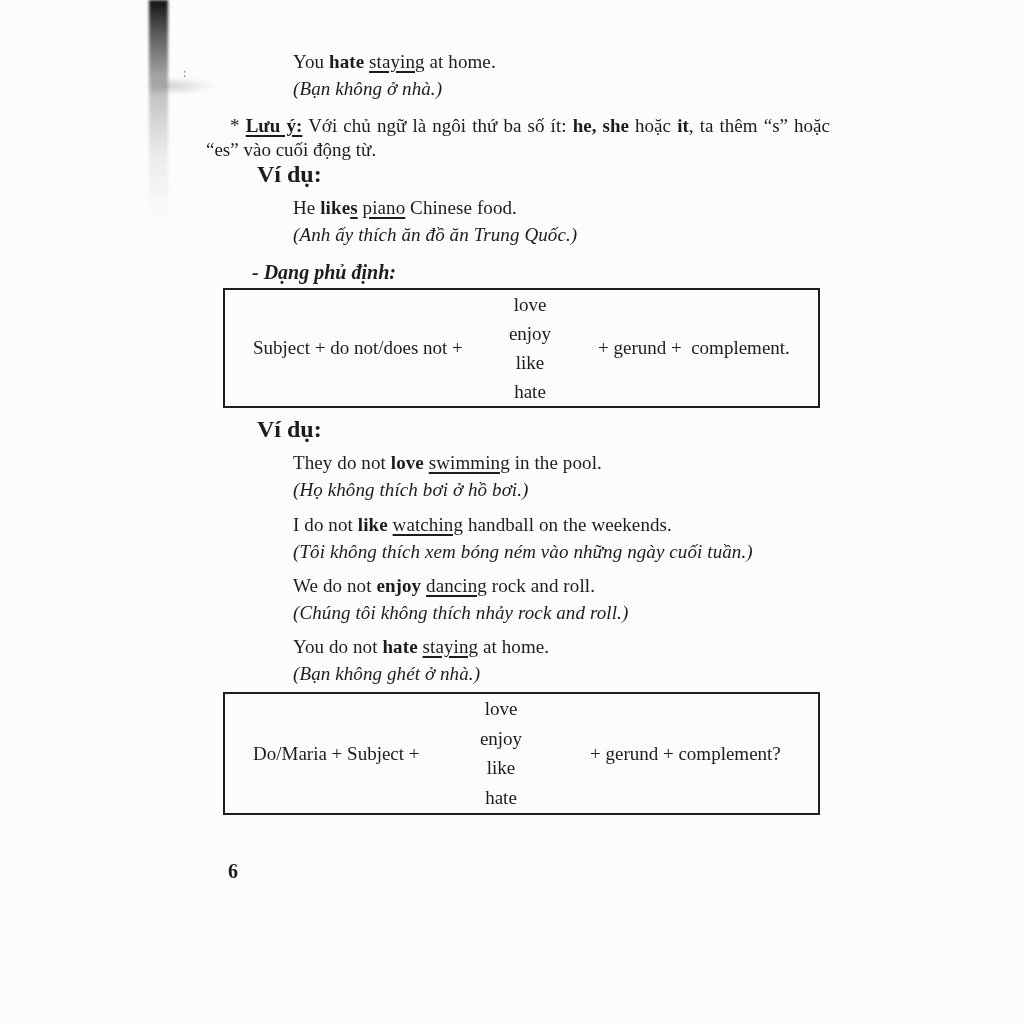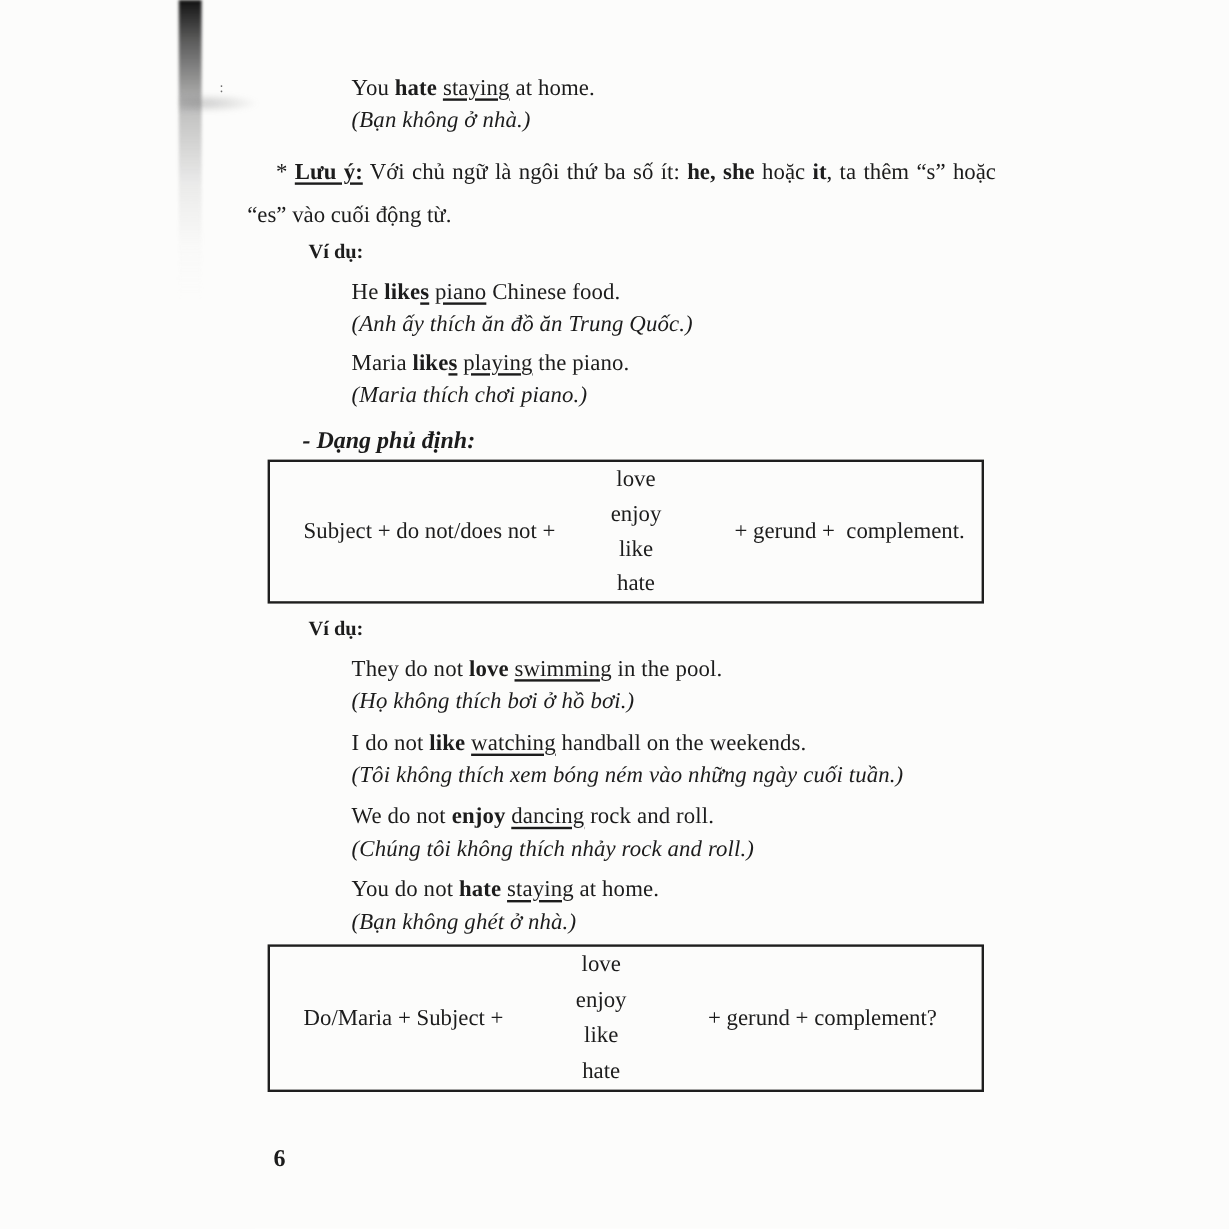--- a/index.html
+++ b/index.html
@@ -29,33 +29,33 @@
     position: absolute; left: 150px; top: 78px; width: 66px; height: 16px;
     background: radial-gradient(ellipse at 30% 50%, rgba(120,120,120,0.35), rgba(200,200,200,0) 70%);
     filter: blur(2px);
   }
   .speck {
     position: absolute; left: 183px; top: 66px;
     font-size: 12px; color: #6d6d6d;
   }
   .content {
     position: absolute; left: 206px; top: 0; width: 640px;
-    padding-top: 60px;
+    padding-top: 48px;
   }
   .en, .vi { font-size: 19px; line-height: 27px; letter-spacing: 0.1px; }
   .vi { font-style: italic; }
   .b { font-weight: bold; }
   .u { text-decoration: underline; text-decoration-thickness: 1.5px; text-underline-offset: 3px; }
   .pair { margin-left: 87px; }
   .note {
-    width: 624px; font-size: 19px; line-height: 36px;
+    width: 624px; font-size: 19px; line-height: 24px;
     text-align: justify; text-indent: 24px; margin-top: 12px;
   }
   .vidu {
-    font-weight: bold; font-size: 17px; line-height: 24px;
+    font-weight: bold; font-size: 24px; line-height: 24px;
     margin-left: 51px;
   }
   .heading {
     font-weight: bold; font-size: 20px; line-height: 26px;
     margin-left: 46px;
   }
   .fbox {
     border: 2px solid #1e1e1e; width: 597px; margin-left: 17px;
     display: flex; align-items: center; font-size: 19px;
     background: #fcfcfb;
@@ -65,21 +65,21 @@
   .fleft  { flex: 0 0 auto; }
   .fbox1 .fleft { width: 260px; padding-left: 28px; }
   .fbox2 .fleft { width: 230px; padding-left: 28px; }
   .fverbs {
     align-self: stretch; display: flex; flex-direction: column;
     justify-content: space-around; text-align: center;
   }
   .fbox1 .fverbs { width: 90px; }
   .fbox2 .fverbs { width: 92px; }
   .fright { flex: 1 1 auto; white-space: pre; }
-  .fbox1 .fright { padding-left: 23px; text-align: center; }
+  .fbox1 .fright { padding-left: 23px; }
   .fbox2 .fright { padding-left: 43px; }
   .pagenum { font-weight: bold; font-size: 20px; margin-left: 22px; }
   .mt5  { margin-top: 5px; }
   .mt7  { margin-top: 7px; }
   .mt8  { margin-top: 8px; }
   .mt9  { margin-top: 9px; }
   .mt11 { margin-top: 11px; font-style: italic; }
   .mt45 { margin-top: 45px; }
   .mt3  { margin-top: 3px; }
   .mt0  { margin-top: 0; }
@@ -99,24 +99,20 @@
       <p class="vi">(Bạn không ở nhà.)</p>
     </div>
 
     <p class="note"><span>* </span><span class="b u">Lưu ý:</span><span> Với chủ ngữ là ngôi thứ ba số ít: </span><span class="b">he, she</span><span> hoặc </span><span class="b">it</span><span>, ta thêm “s” hoặc “es” vào cuối động từ.</span></p>
 
     <p class="vidu mt0">Ví dụ:</p>
 
     <div class="pair mt8">
       <p class="en"><span>He </span><span class="b">like</span><span class="b u">s</span><span> </span><span class="u">piano</span><span> Chinese food.</span></p>
       <p class="vi">(Anh ấy thích ăn đồ ăn Trung Quốc.)</p>
-    </div>
-    <div class="pair mt5">
-      <p class="en"><span>Maria </span><span class="b">like</span><span class="b u">s</span><span> </span><span class="u">playing</span><span> the piano.</span></p>
-      <p class="vi">(Maria thích chơi piano.)</p>
     </div>
 
     <p class="heading mt11">- Dạng phủ định:</p>
 
     <div class="fbox fbox1 mt3">
       <div class="fleft">Subject + do not/does not +</div>
       <div class="fverbs">
         <span>love</span>
         <span>enjoy</span>
         <span>like</span>

